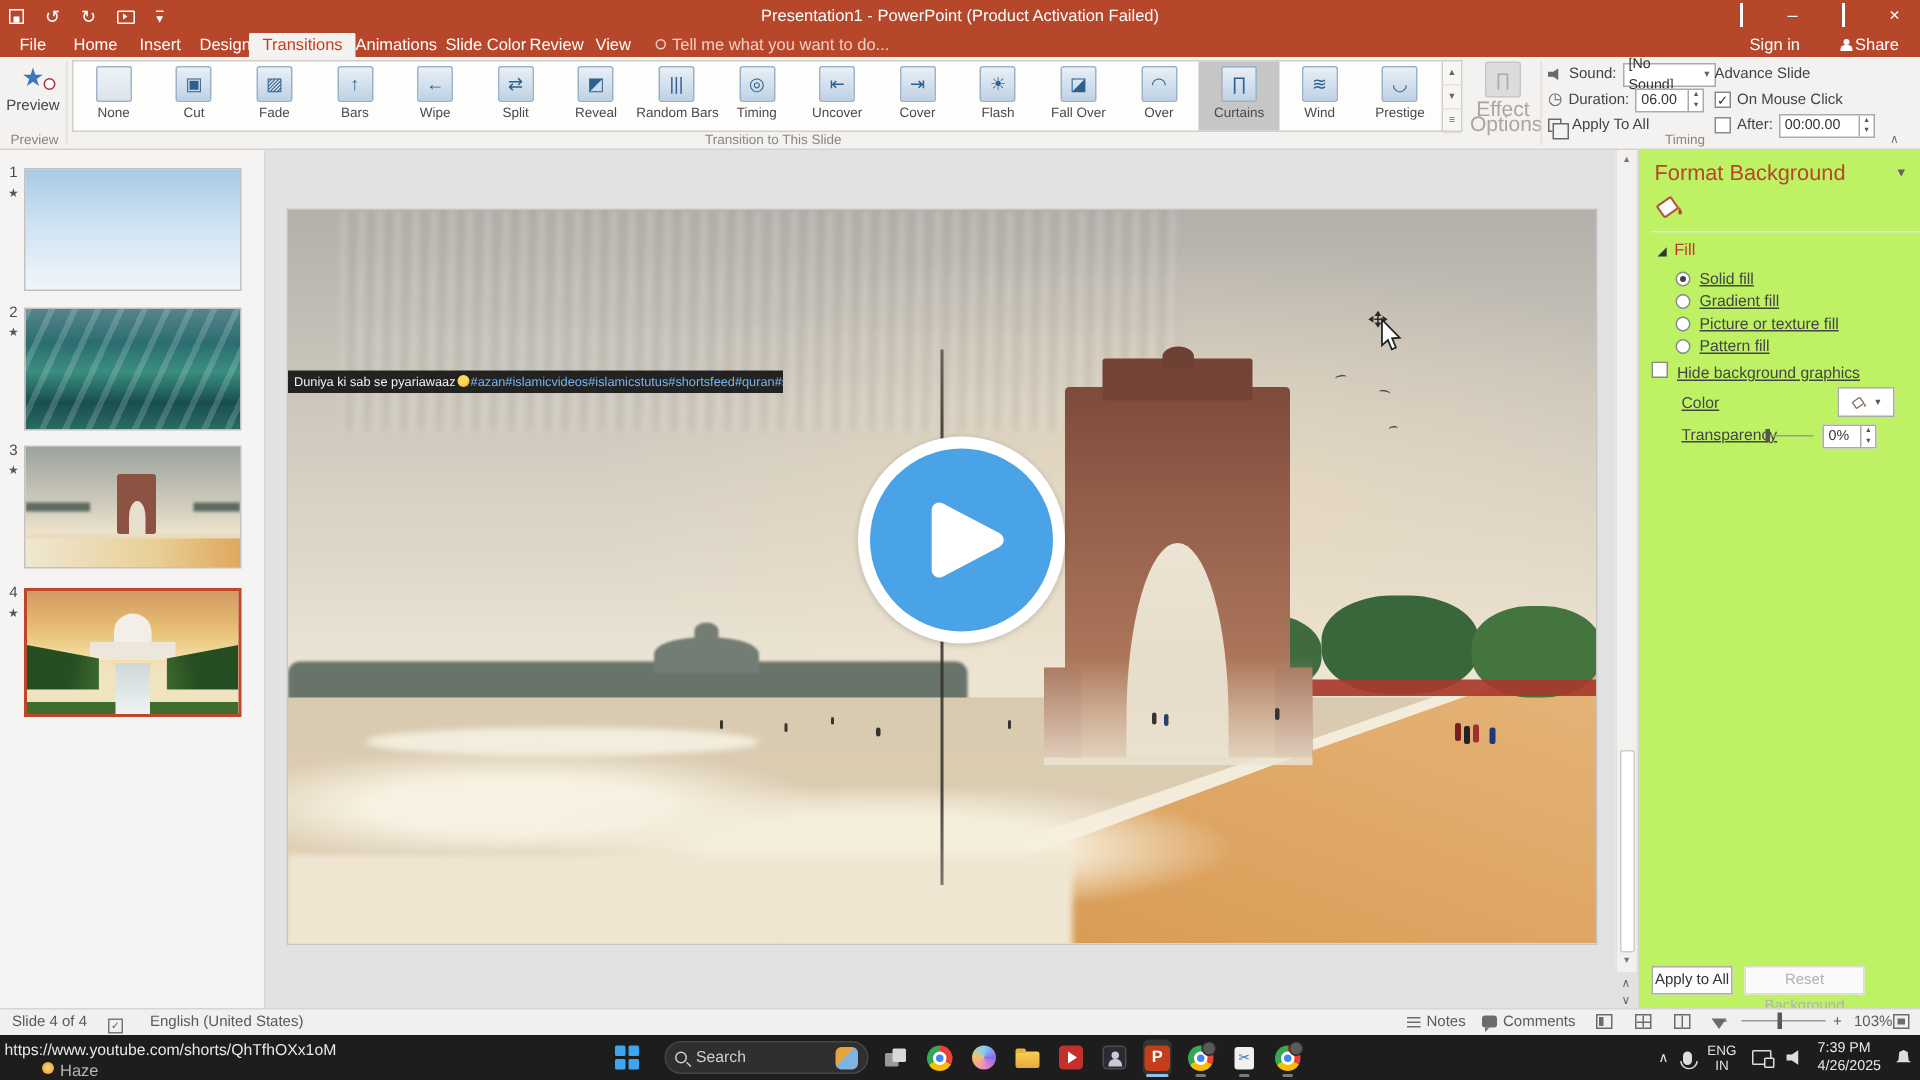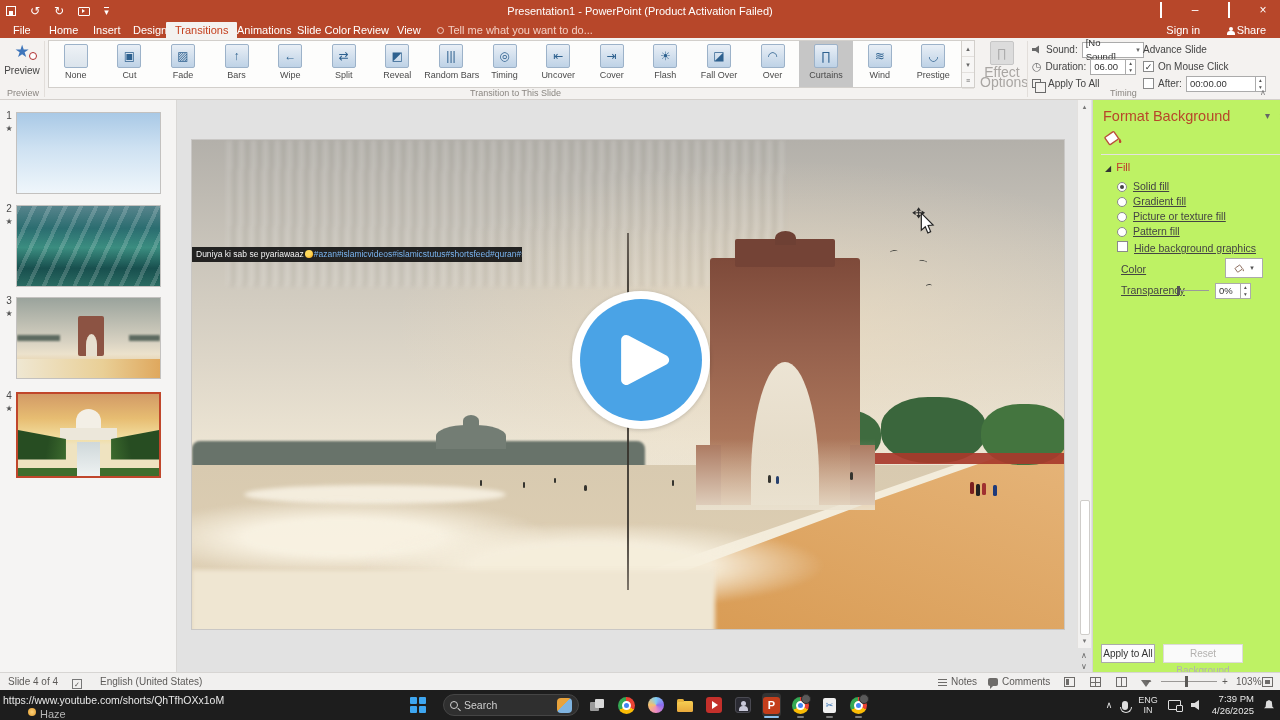--- a/index.html
+++ b/index.html
@@ -204,21 +204,21 @@
   .underbar{position:absolute;left:2px;bottom:-1px;width:15px;height:2.5px;border-radius:2px;background:#8ec1ee}
   .rundot{position:absolute;left:6px;bottom:-1px;width:7px;height:2.5px;border-radius:2px;background:#7a7a7a}
   .snip{width:13px;height:15px;background:#f0f0f0;border-radius:2px;color:#2f6fb4;font-size:9px;line-height:15px;text-align:center}
   .tray{position:absolute;right:6px;top:0;height:30px;display:flex;align-items:center;gap:10px;font-size:9px}
   .mic{width:6px;height:9px;background:#ddd;border-radius:3px;position:relative}
   .mic:after{content:"";position:absolute;left:-2px;top:6px;width:10px;height:5px;border:1.2px solid #ddd;border-top:none;border-radius:0 0 6px 6px}
   .lang{text-align:center;line-height:10px;color:#e0e0e0}
   .net{width:13px;height:10px;border:1.2px solid #ddd;border-radius:1px;position:relative}
   .net:after{content:"";position:absolute;right:-3px;bottom:-3px;width:5px;height:5px;background:#1d1d1d;border:1.2px solid #ddd;border-radius:1px}
   .spk{width:11px;height:10px;background:#ddd;clip-path:polygon(0 30%,35% 30%,75% 0,75% 100%,35% 70%,0 70%)}
-  .clock{text-align:right;line-height:12px;font-size:9.5px;color:#e8e8e8}
+  .clock{text-align:left;line-height:12px;font-size:9.5px;color:#e8e8e8}
   .bell{width:10px;height:10px;background:#ddd;clip-path:polygon(50% 0,78% 14%,84% 68%,100% 82%,0 82%,16% 68%,22% 14%);position:relative}
 </style>
 </head>
 <body>
 
 <div id="root">
 
   <div class="titlebar">
     <div class="qat">
       <span class="icon-save"></span>
@@ -369,21 +369,21 @@
         <span class="cb">✓</span>
         <span>On Mouse Click</span>
       </div>
       <div class="trow" style="left:2px;top:37px">
         <span class="icon-a2a"></span>
         <span style="margin-left:3px">Apply To All</span>
       </div>
       <div class="trow" style="left:113px;top:37px">
         <span class="cb"></span>
         <span>After:</span>
-        <span class="spin" style="width:80px">
+        <span class="spin" style="width:64px">
             <span class="val">00:00.00</span>
             <span class="arr">
               <span>▴</span>
               <span>▾</span>
             </span>
           </span>
       </div>
     </div>
     <div class="glabel" style="left:1110px">Timing</div>
     <div class="ribbon-collapse">∧</div>
@@ -492,21 +492,21 @@
     <svg class="pane-bucket" width="22" height="22" viewBox="0 0 22 22">
       <rect x="3" y="8" width="11" height="9" rx="1" transform="rotate(-35 8 12)" fill="#fff" stroke="#b9503a" stroke-width="1.4"></rect>
       <path d="M16.5 12 c2 2.8 2.5 4.2 1.1 4.9 c-1.2.6-2.4-.5-1.1-4.9z" fill="#c0442e"></path>
     </svg>
     <div class="pane-sep"></div>
     <div class="fillhdr"><span class="tri">◢</span><span>Fill</span></div>
     <div class="opt" style="top:80px"><span class="radio on"></span><span class="u">Solid fill</span></div>
     <div class="opt" style="top:95px"><span class="radio"></span><span class="u">Gradient fill</span></div>
     <div class="opt" style="top:110px"><span class="radio"></span><span class="u">Picture or texture fill</span></div>
     <div class="opt" style="top:125px"><span class="radio"></span><span class="u">Pattern fill</span></div>
-    <div class="opt" style="top:141px;left:24px"><span class="cb" style="margin-right:6px"></span><span class="u">Hide background graphics</span></div>
+    <div class="opt" style="top:141px;left:8px"><span class="cb" style="margin-right:6px"></span><span class="u">Hide background graphics</span></div>
     <div class="colorrow"><span class="u">Color</span></div>
     <div class="colorbtn">
       <svg width="12" height="12" viewBox="0 0 22 22">
         <rect x="3" y="8" width="11" height="9" rx="1" transform="rotate(-35 8 12)" fill="#fff" stroke="#8a6a5a" stroke-width="1.6"></rect>
         <path d="M16.5 12 c2 2.8 2.5 4.2 1.1 4.9 c-1.2.6-2.4-.5-1.1-4.9z" fill="#9a7a66"></path>
       </svg>
       <span>▾</span>
     </div>
     <div class="transrow"><span class="u">Transparency</span></div>
     <div class="ttrack"></div>

